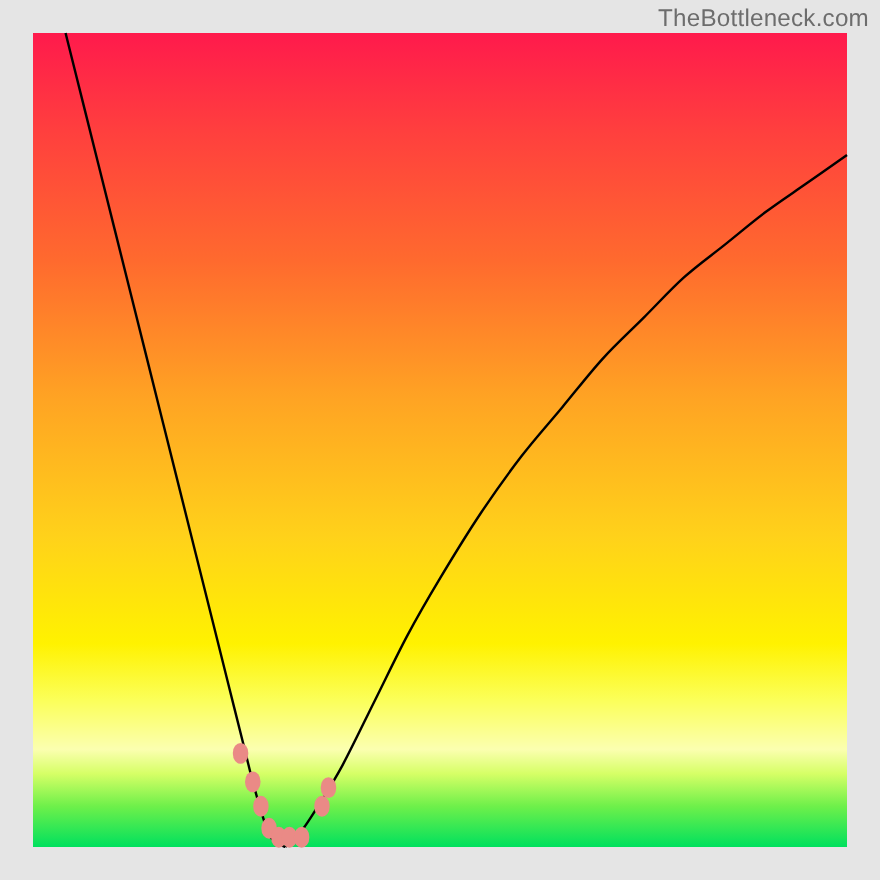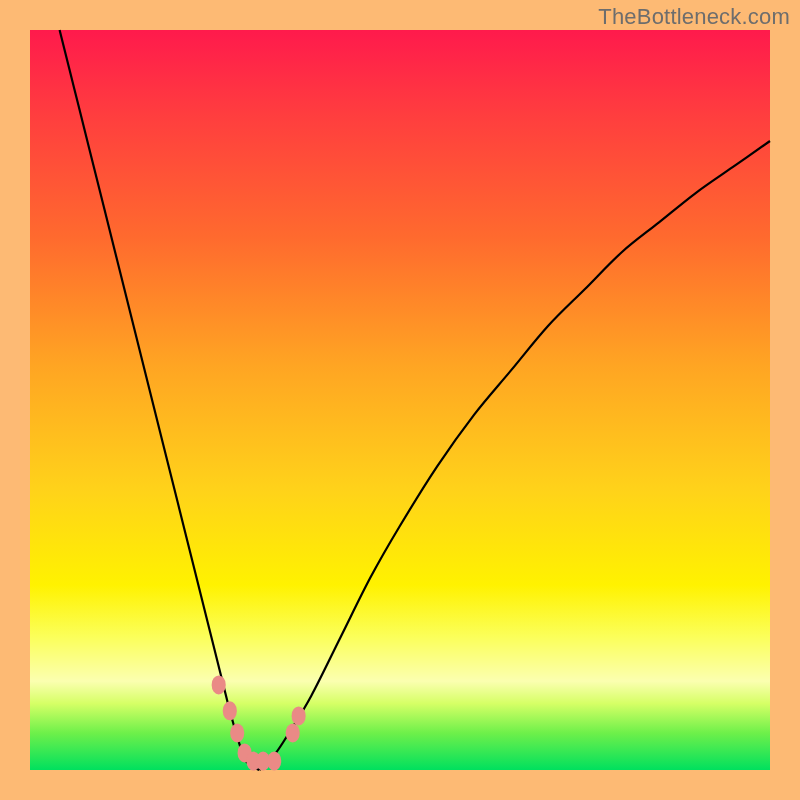--- a/index.html
+++ b/index.html
@@ -7,21 +7,21 @@
     padding: 0;
     width: 800px;
     height: 800px;
     background: #000;
     overflow: hidden;
     font-family: Arial, Helvetica, sans-serif;
   }
   .frame {
     position: absolute;
     inset: 0;
-    background: #fdba74;
+    background: #e5e5e5;
   }
   .plot {
     position: absolute;
     left: 30px;
     top: 30px;
     width: 740px;
     height: 740px;
     
     background: linear-gradient(
       to bottom,

